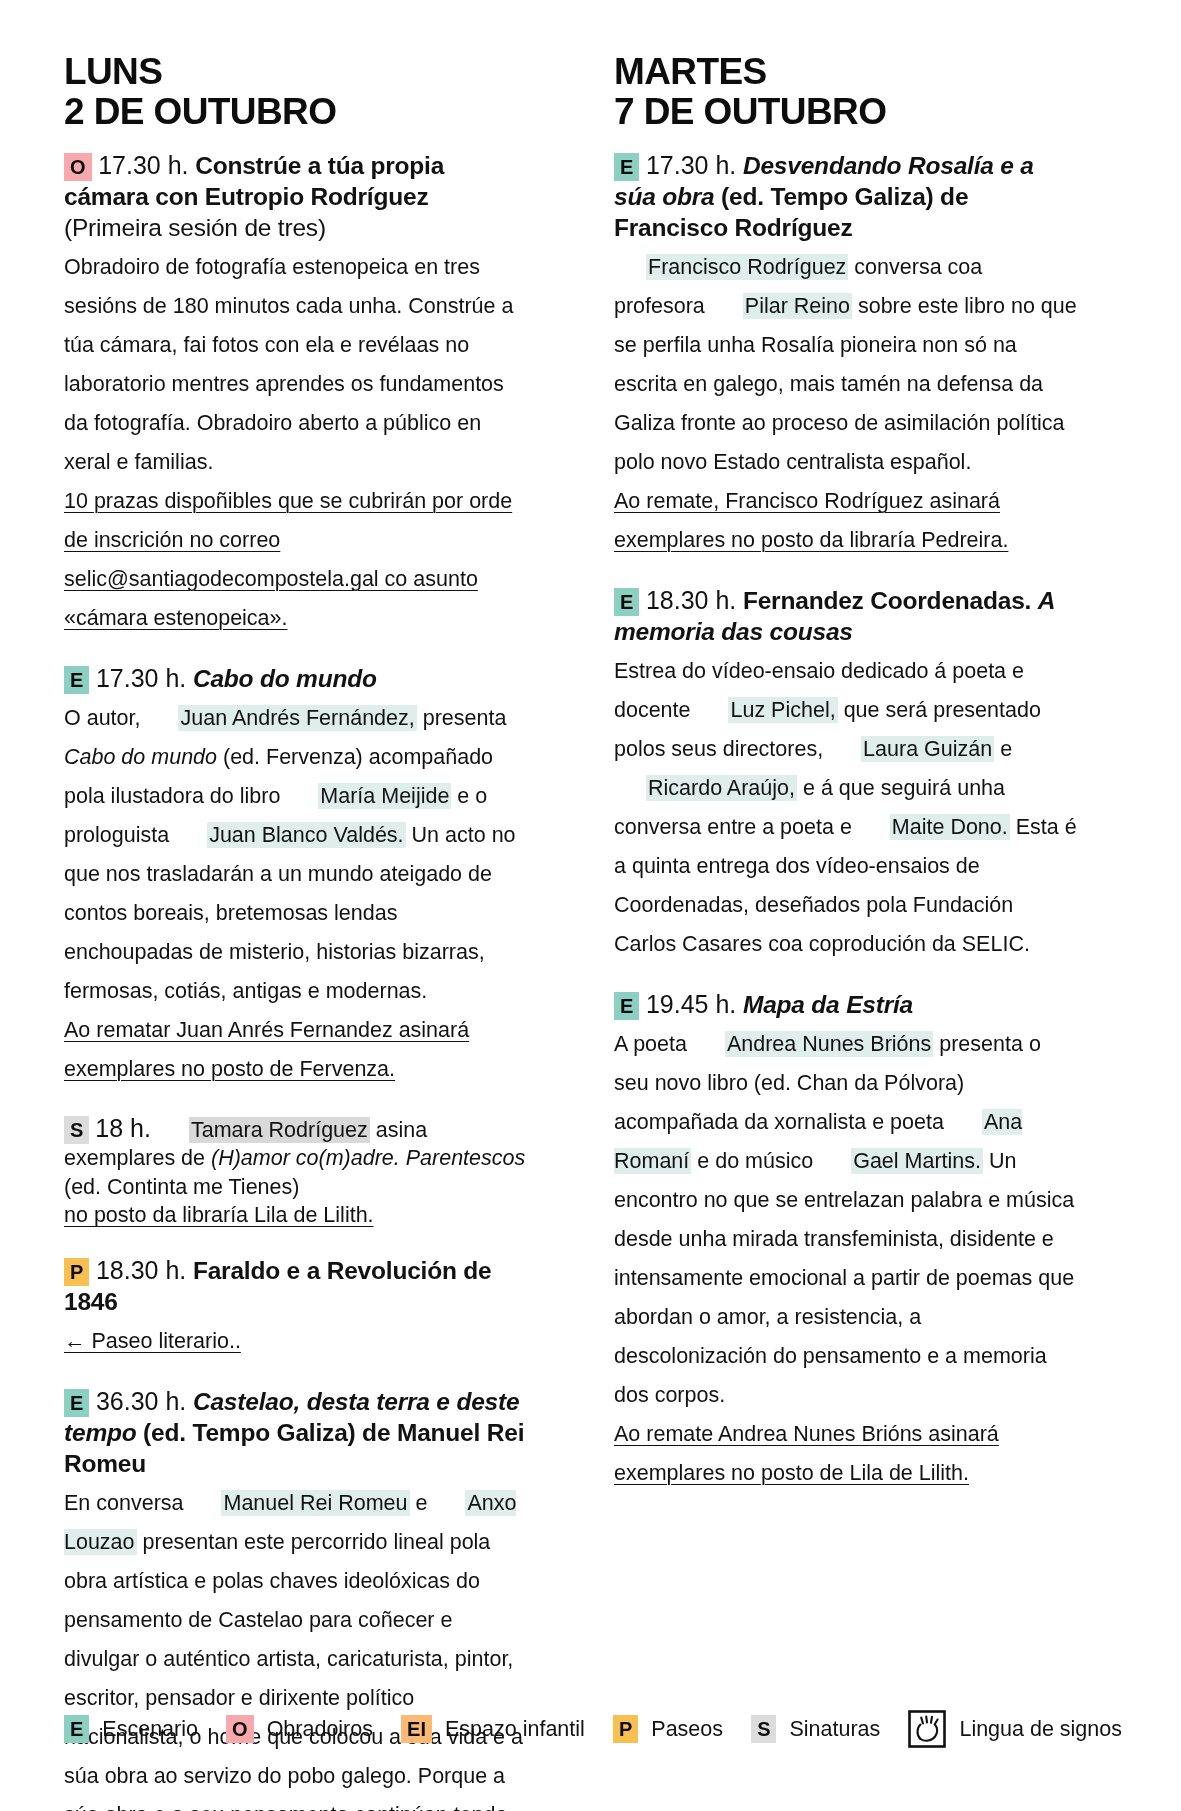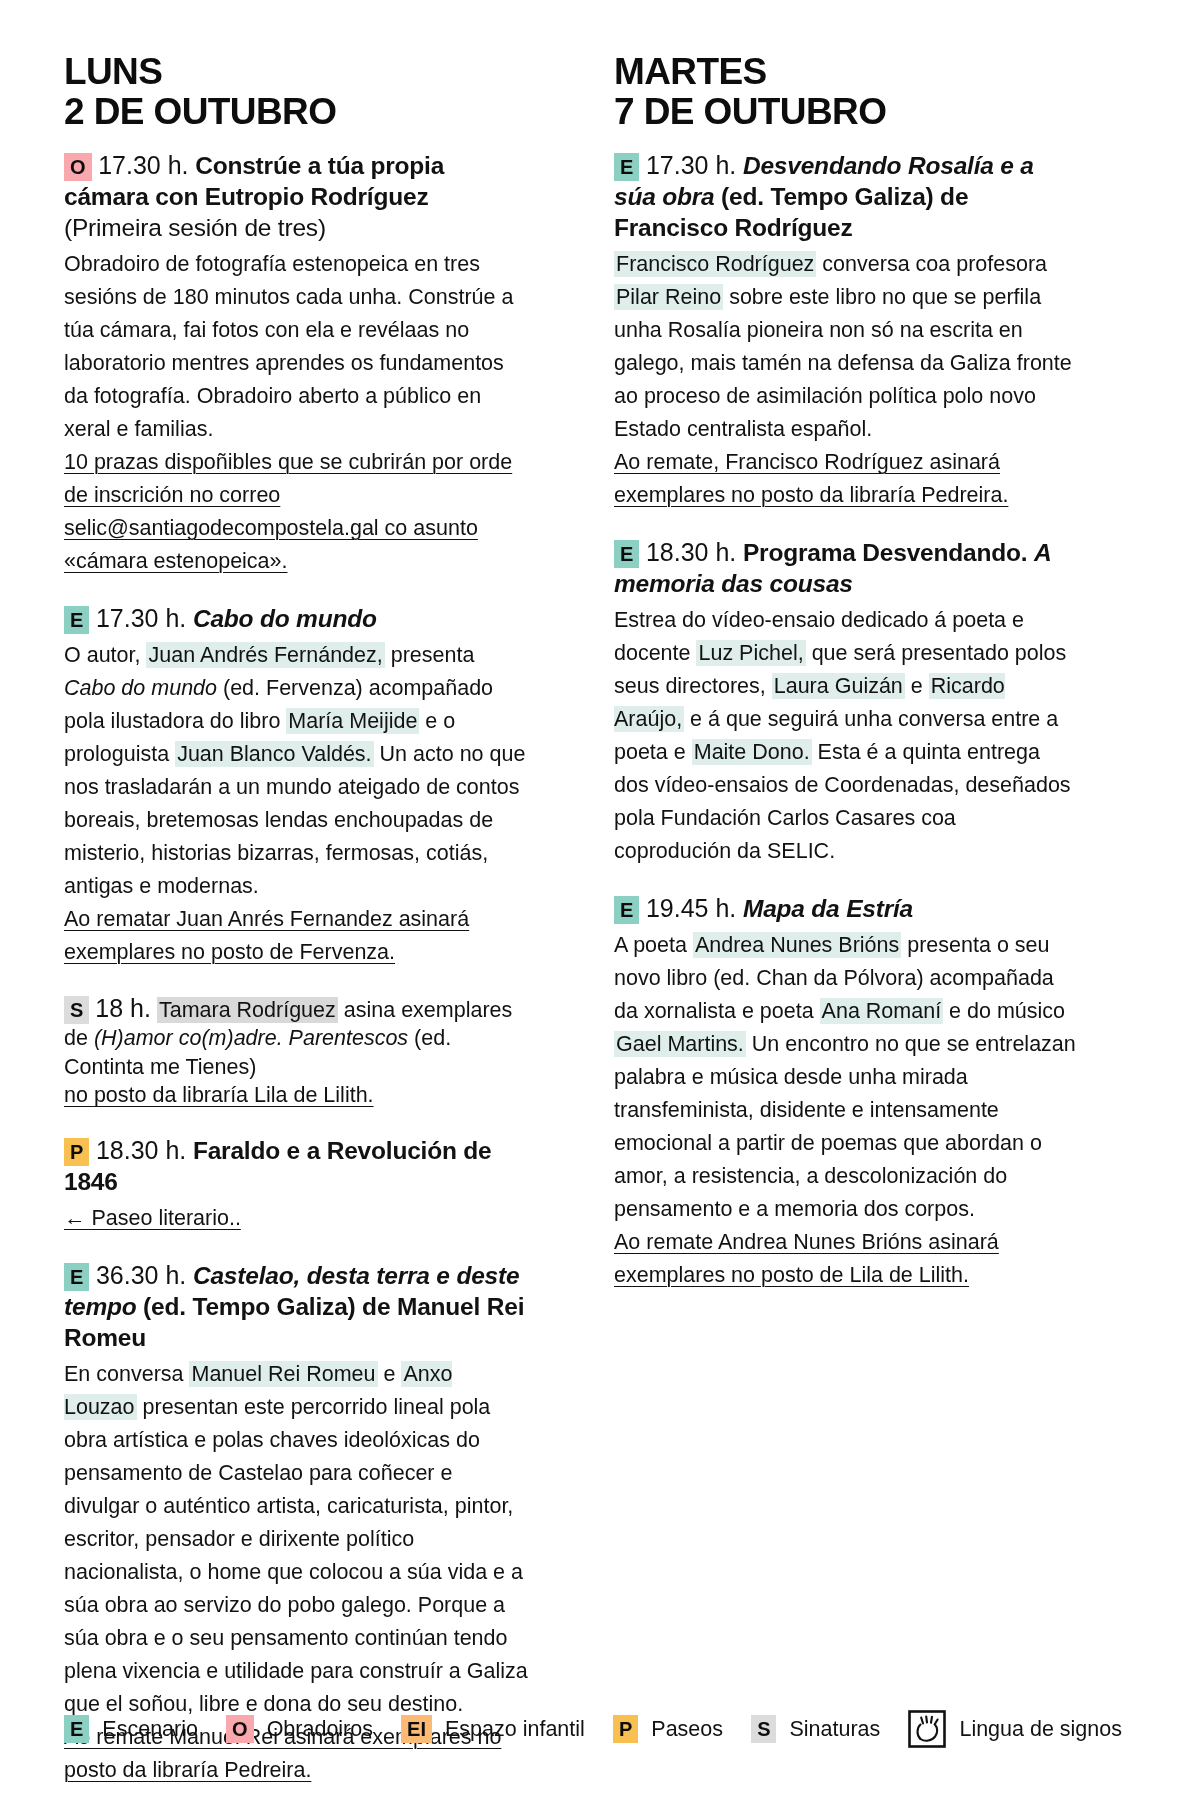--- a/index.html
+++ b/index.html
@@ -12,26 +12,26 @@
   .columns{position:absolute;top:52px;left:64px;display:flex;gap:86px;}
   .col{width:464px;}
   .day{font-size:37px;line-height:1.08;letter-spacing:-0.6px;font-weight:700;margin-bottom:18px;color:#0d0d0d;}
   .event{margin-bottom:25px;}
   .head{font-size:24.5px;line-height:31px;font-weight:700;letter-spacing:-0.2px;}
   .head .seg-plain{font-weight:400;}
   .head .seg-bi{font-style:italic;}
   .head.head-inline{font-size:21.5px;line-height:28.5px;font-weight:400;letter-spacing:0;}
   .badge{display:inline-block;font-size:20px;font-weight:700;line-height:1;padding:4px 6px;color:#0d0d0d;letter-spacing:0;}
   .time{font-size:25px;font-weight:400;letter-spacing:0;}
-  .body{font-size:21.5px;line-height:33px;margin-top:5px;letter-spacing:0;}
+  .body{font-size:21.5px;line-height:39px;margin-top:5px;letter-spacing:0;}
   .seg-i{font-style:italic;}
   .seg-bi{font-style:italic;font-weight:700;}
   .seg-b{font-weight:700;}
   .seg-u{display:block;text-decoration:underline;text-underline-offset:3.5px;text-decoration-thickness:1.3px;}
-  .seg-hl,.seg-hlg{padding:1px 2px;}
+  .seg-hl,.seg-hlg{padding:1px 2px;margin-left:32px;}
   .seg-hl{background:var(--hl-teal,#dfeeea);}
   .seg-hlg{background:var(--hl-gray,#d9d9d9);}
   .legend{position:absolute;top:1710px;left:64px;width:1058px;display:flex;justify-content:space-between;align-items:center;}
   .legend-item{display:flex;align-items:center;gap:13px;font-size:21.5px;white-space:nowrap;}
   .sign-box{width:38px;height:38px;display:inline-block;}
   .sign-box svg{display:block;}
 </style>
 </head>
 <body>
 
@@ -60,21 +60,21 @@
         <p class="body"><span class="seg-plain">En conversa </span><span class="seg-hl">Manuel Rei Romeu</span><span class="seg-plain"> e </span><span class="seg-hl">Anxo Louzao</span><span class="seg-plain"> presentan este percorrido lineal pola obra artística e polas chaves ideolóxicas do pensamento de Castelao para coñecer e divulgar o auténtico artista, caricaturista, pintor, escritor, pensador e dirixente político nacionalista, o home que colocou a súa vida e a súa obra ao servizo do pobo galego. Porque a súa obra e o seu pensamento continúan tendo plena vixencia e utilidade para construír a Galiza que el soñou, libre e dona do seu destino.</span><span class="seg-u">Ao remate Manuel Rei asinará exemplares no posto da libraría Pedreira.</span></p>
       </article>
     </section>
     <section class="col">
       <h1 class="day"><span>MARTES</span><br><span>7 DE OUTUBRO</span></h1>
       <article class="event">
         <p class="head"><span class="badge" style="background: rgb(140, 207, 195);">E</span> <span class="time">17.30 h.</span> <span class="seg-bi">Desvendando Rosalía e a súa obra</span><span class="seg-b"> (ed. Tempo Galiza) de Francisco Rodríguez</span></p>
         <p class="body"><span class="seg-hl">Francisco Rodríguez</span><span class="seg-plain"> conversa coa profesora </span><span class="seg-hl">Pilar Reino</span><span class="seg-plain"> sobre este libro no que se perfila unha Rosalía pioneira non só na escrita en galego, mais tamén na defensa da Galiza fronte ao proceso de asimilación política polo novo Estado centralista español.</span><span class="seg-u">Ao remate, Francisco Rodríguez asinará exemplares no posto da libraría Pedreira.</span></p>
       </article>
       <article class="event">
-        <p class="head"><span class="badge" style="background: rgb(140, 207, 195);">E</span> <span class="time">18.30 h.</span> <span class="seg-b">Programa Desvendando. </span><span class="seg-bi">A memoria das cousas</span></p>
+        <p class="head"><span class="badge" style="background: rgb(140, 207, 195);">E</span> <span class="time">18.30 h.</span> <span class="seg-b">Fernandez Coordenadas. </span><span class="seg-bi">A memoria das cousas</span></p>
         <p class="body"><span class="seg-plain">Estrea do vídeo-ensaio dedicado á poeta e docente </span><span class="seg-hl">Luz Pichel,</span><span class="seg-plain"> que será presentado polos seus directores, </span><span class="seg-hl">Laura Guizán</span><span class="seg-plain"> e </span><span class="seg-hl">Ricardo Araújo,</span><span class="seg-plain"> e á que seguirá unha conversa entre a poeta e </span><span class="seg-hl">Maite Dono.</span><span class="seg-plain"> Esta é a quinta entrega dos vídeo-ensaios de Coordenadas, deseñados pola Fundación Carlos Casares coa coprodución da SELIC.</span></p>
       </article>
       <article class="event">
         <p class="head"><span class="badge" style="background: rgb(140, 207, 195);">E</span> <span class="time">19.45 h.</span> <span class="seg-bi">Mapa da Estría</span></p>
         <p class="body"><span class="seg-plain">A poeta </span><span class="seg-hl">Andrea Nunes Brións</span><span class="seg-plain"> presenta o seu novo libro (ed. Chan da Pólvora) acompañada da xornalista e poeta </span><span class="seg-hl">Ana Romaní</span><span class="seg-plain"> e do músico </span><span class="seg-hl">Gael Martins.</span><span class="seg-plain"> Un encontro no que se entrelazan palabra e música desde unha mirada transfeminista, disidente e intensamente emocional a partir de poemas que abordan o amor, a resistencia, a descolonización do pensamento e a memoria dos corpos.</span><span class="seg-u">Ao remate Andrea Nunes Brións asinará exemplares no posto de Lila de Lilith.</span></p>
       </article>
     </section>
   </div>
 <div class="legend" id="legend">
     <div class="legend-item">

